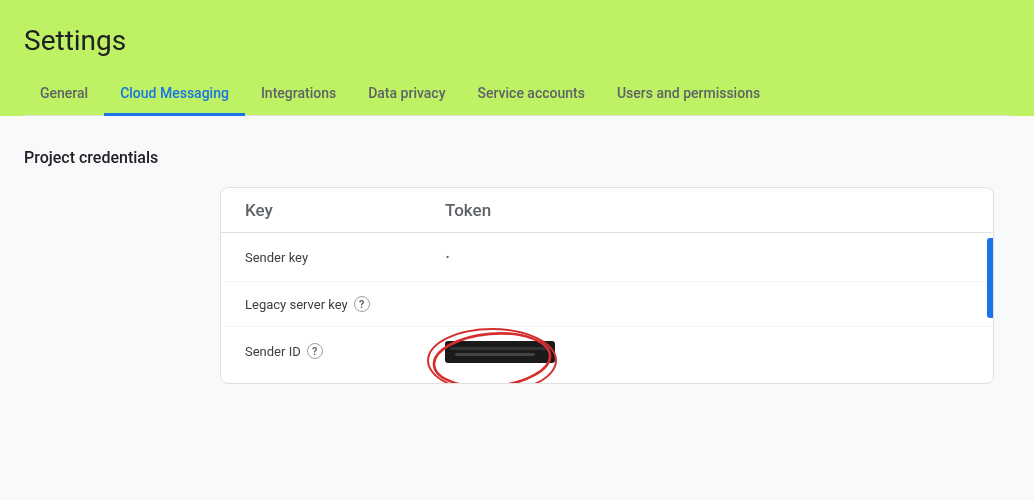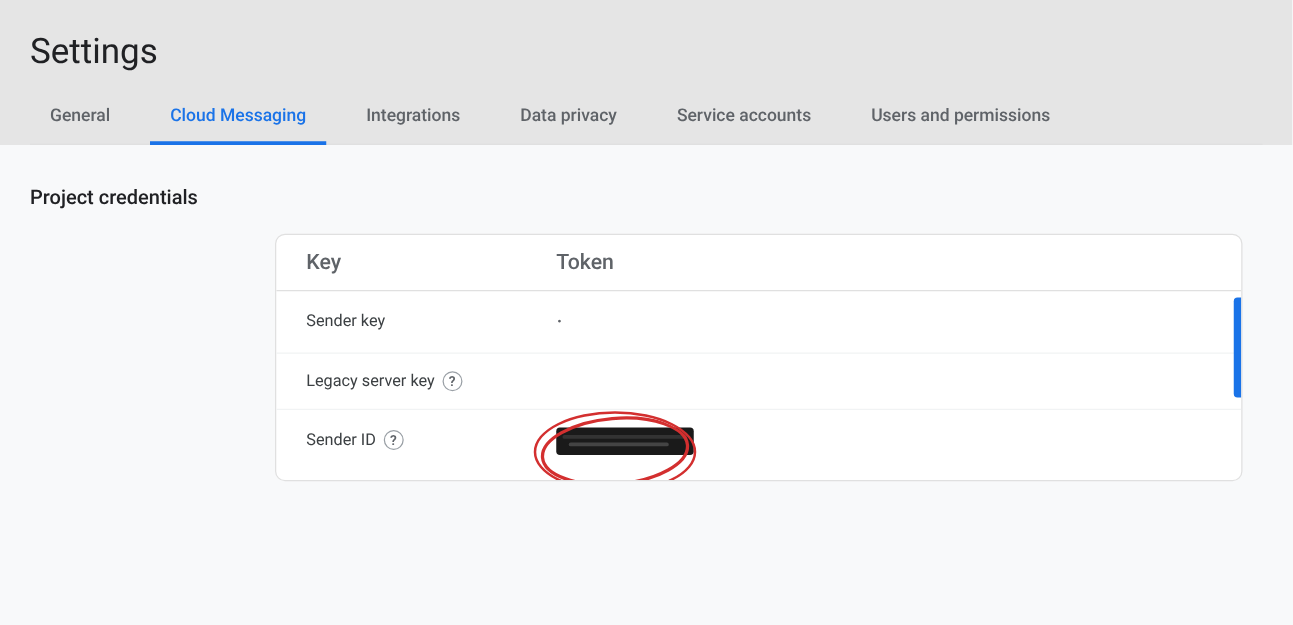--- a/index.html
+++ b/index.html
@@ -9,32 +9,32 @@
       color: #202124;
       font-size: 14px;
     }
     .page-wrapper {
       background: #fff;
       min-height: 500px;
       width: 1034px;
     }
     .header {
       padding: 24px 24px 0 24px;
-      background: #e5e5e5;
+      background: #bef264;
     }
     .page-title {
       font-size: 28px;
       font-weight: 400;
       color: #202124;
       margin-bottom: 16px;
     }
     .tabs {
       display: flex;
       border-bottom: 1px solid #e0e0e0;
-      gap: 16px;
+      gap: 0;
     }
     .tab {
       padding: 12px 16px;
       font-size: 14px;
       font-weight: 500;
       color: #5f6368;
       cursor: pointer;
       border-bottom: 3px solid transparent;
       margin-bottom: -1px;
       white-space: nowrap;

